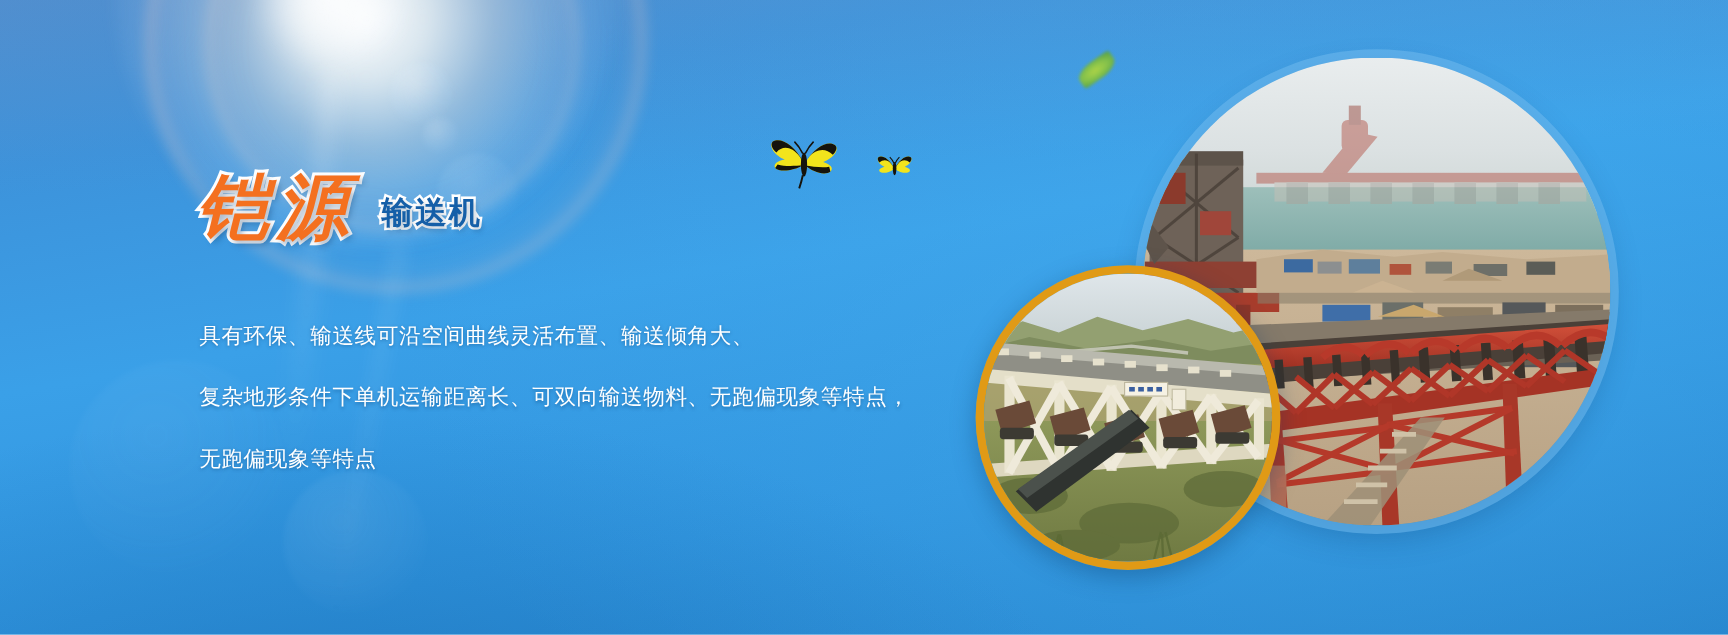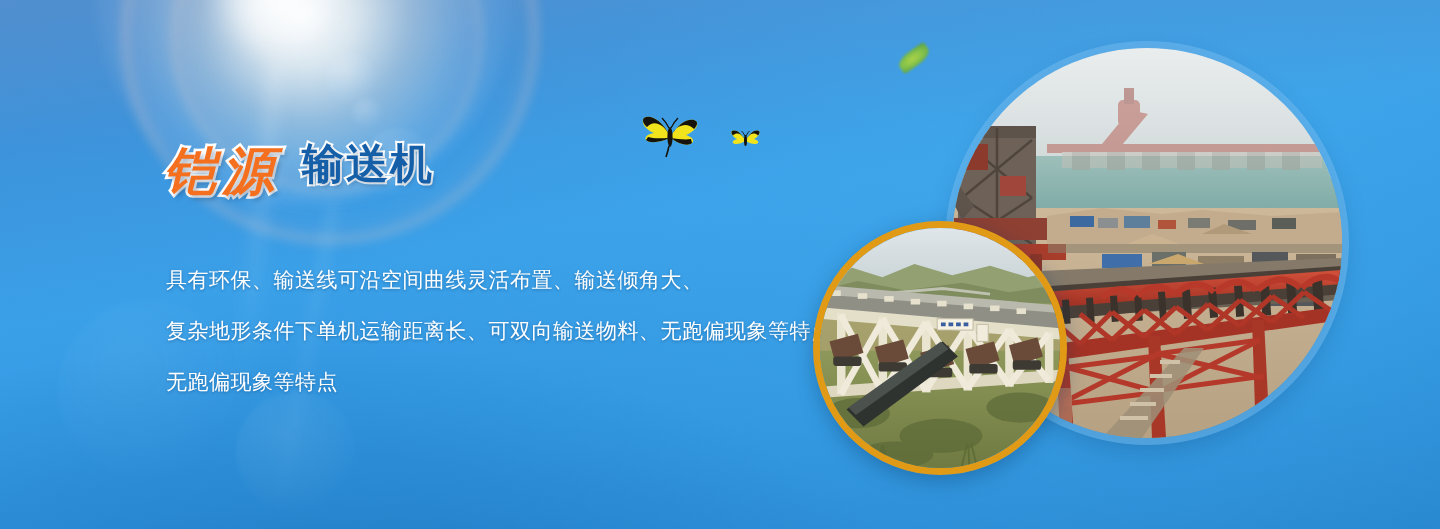--- a/index.html
+++ b/index.html
@@ -124,54 +124,54 @@
   .headline {
     position: absolute;
     left: 164px;
     top: 143px;
     display: flex;
     align-items: flex-end;
     gap: 22px;
   }
   .brand-name {
     font-family: "DejaVu Sans", "Liberation Sans", sans-serif;
-    font-size: 52px;
+    font-size: 60px;
     line-height: 1;
     font-weight: bold;
     font-style: italic;
     letter-spacing: 6px;
     color: #f4701f;
     -webkit-text-stroke: 5px #ffffff;
     paint-order: stroke fill;
     text-shadow: 3px 4px 5px rgba(10,50,95,0.35);
     white-space: nowrap;
   }
   .brand-sub {
     font-family: "DejaVu Sans", "Liberation Sans", sans-serif;
-    font-size: 42px;
+    font-size: 26px;
     line-height: 1;
     font-weight: bold;
     letter-spacing: 2px;
     color: #155fa8;
     -webkit-text-stroke: 4px #ffffff;
     paint-order: stroke fill;
     text-shadow: 2px 3px 4px rgba(10,50,95,0.28);
     white-space: nowrap;
     margin-bottom: 12px;
   }
 
   
   .desc {
     position: absolute;
     left: 166px;
     top: 255px;
     width: 790px;
     color: #ffffff;
-    font-family: Liberation Serif, serif;
-    font-size: 21px;
+    font-family: Liberation Sans, sans-serif;
+    font-size: 18px;
     line-height: 51px;
     letter-spacing: 0.5px;
     text-shadow: 0 1px 3px rgba(12,60,110,0.45);
     white-space: nowrap;
   }
   .desc-line { display: block; }
 
   
   .photo-large {
     position: absolute;

